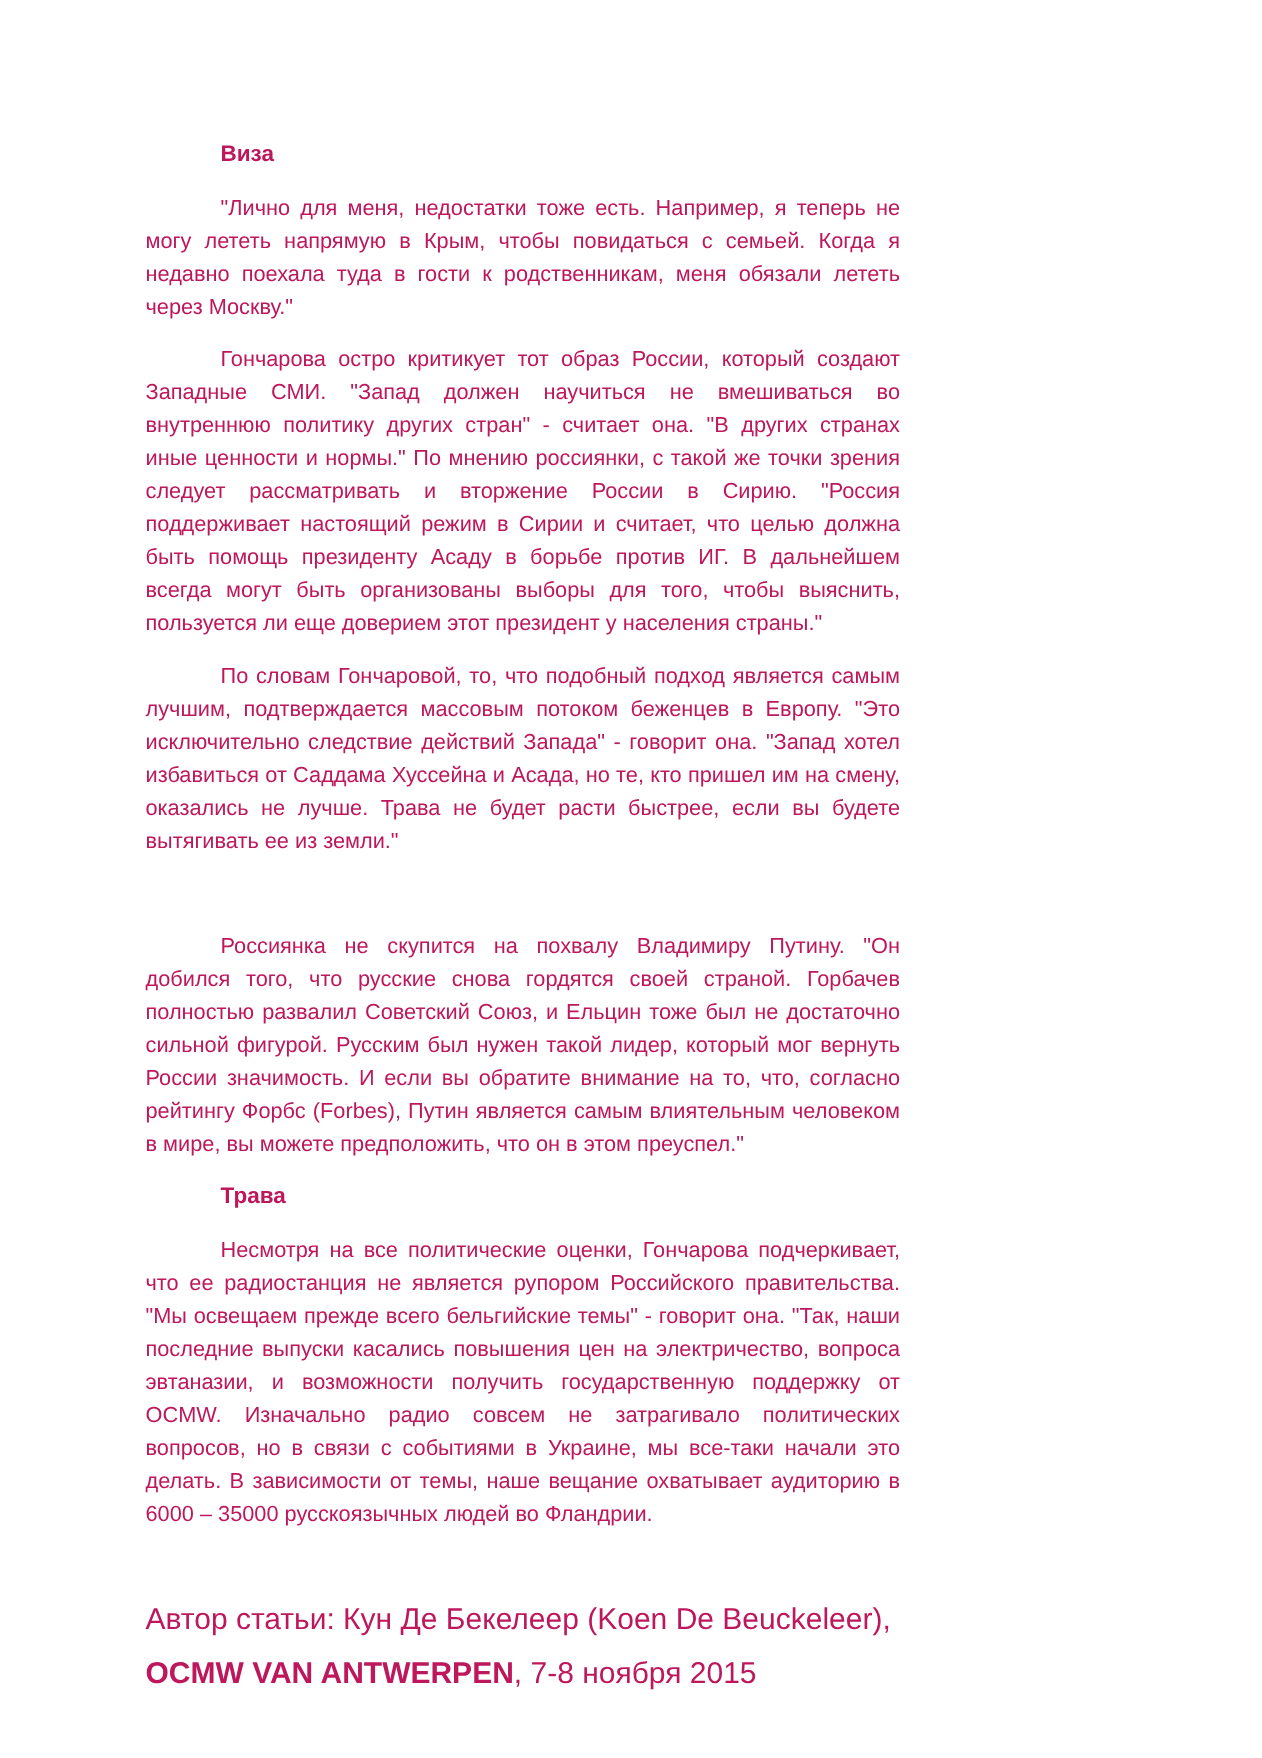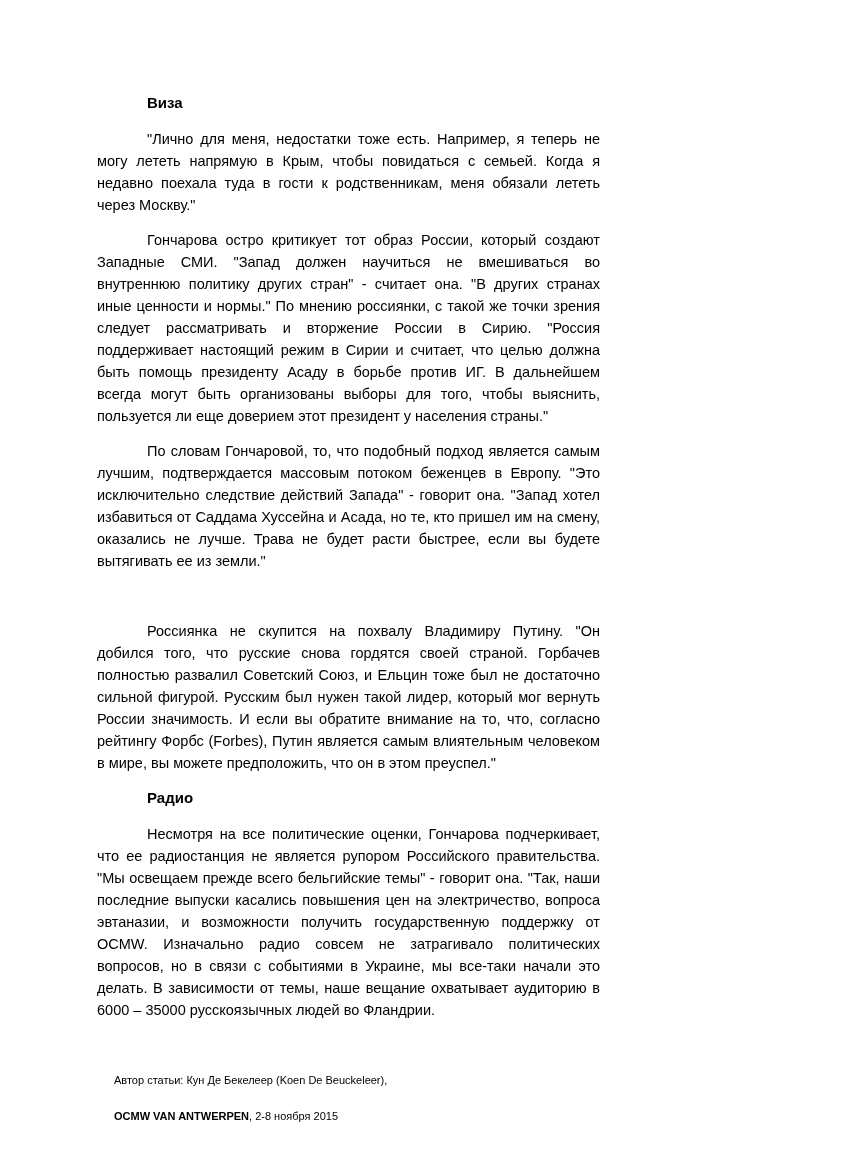--- a/index.html
+++ b/index.html
@@ -10,44 +10,44 @@
   .page {
     position: relative;
     width: 696px;
     height: 1172px;
     background: #ffffff;
     box-sizing: border-box;
     padding: 92px 96px 0 97px;
     font-family: "Liberation Sans", "DejaVu Sans", sans-serif;
     font-size: 14.5px;
     line-height: 22px;
-    color: #000000;
+    color: #be185d;
     overflow: hidden;
   }
   .heading {
     margin: 0 0 14px 0;
     font-size: 15px;
     font-weight: bold;
     line-height: 22px;
     text-indent: 50px;
     text-align: left;
   }
   .para {
     margin: 0 0 13px 0;
     text-align: justify;
     text-indent: 50px;
   }
   .spacer {
     height: 35px;
   }
   .footer-line {
-    margin: 0 0 14px 17px;
+    margin: 0 0 14px 0;
     text-align: left;
     text-indent: 0;
-    font-size: 11px;
+    font-size: 20px;
   }
   .bold {
     font-weight: bold;
   }
 </style>
 </head>
 <body>
 
 <div class="page">
 
@@ -57,25 +57,25 @@
 
   <p class="para">Гончарова остро критикует тот образ России, который создают Западные СМИ. "Запад должен научиться не вмешиваться во внутреннюю политику других стран" - считает она. "В других странах иные ценности и нормы." По мнению россиянки, с такой же точки зрения следует рассматривать и вторжение России в Сирию. "Россия поддерживает настоящий режим в Сирии и считает, что целью должна быть помощь президенту Асаду в борьбе против ИГ. В дальнейшем всегда могут быть организованы выборы для того, чтобы выяснить, пользуется ли еще доверием этот президент у населения страны."</p>
 
   <p class="para">По словам Гончаровой, то, что подобный подход является самым лучшим, подтверждается массовым потоком беженцев в Европу. "Это исключительно следствие действий Запада" - говорит она. "Запад хотел избавиться от Саддама Хуссейна и Асада, но те, кто пришел им на смену, оказались не лучше. Трава не будет расти быстрее, если вы будете вытягивать ее из земли."</p>
 
   <div class="spacer"></div>
 
 
   <p class="para">Россиянка не скупится на похвалу Владимиру Путину. "Он добился того, что русские снова гордятся своей страной. Горбачев полностью развалил Советский Союз, и Ельцин тоже был не достаточно сильной фигурой. Русским был нужен такой лидер, который мог вернуть России значимость. И если вы обратите внимание на то, что, согласно рейтингу Форбс (Forbes), Путин является самым влиятельным человеком в мире, вы можете предположить, что он в этом преуспел."</p>
 
-  <h2 class="heading">Радио</h2>
+  <h2 class="heading">Трава</h2>
 
   <p class="para">Несмотря на все политические оценки, Гончарова подчеркивает, что ее радиостанция не является рупором Российского правительства. "Мы освещаем прежде всего бельгийские темы" - говорит она. "Так, наши последние выпуски касались повышения цен на электричество, вопроса эвтаназии, и возможности получить государственную поддержку от OCMW. Изначально радио совсем не затрагивало политических вопросов, но в связи с событиями в Украине, мы все-таки начали это делать. В зависимости от темы, наше вещание охватывает аудиторию в 6000 – 35000 русскоязычных людей во Фландрии.</p>
 
   <div class="spacer"></div>
 
   <p class="footer-line">Автор статьи: Кун Де Бекелеер (Koen De Beuckeleer),</p>
 
   <p class="footer-line">
-    <span class="bold">OCMW VAN ANTWERPEN</span><span>, 2-8 ноября 2015</span>
+    <span class="bold">OCMW VAN ANTWERPEN</span><span>, 7-8 ноября 2015</span>
   </p>
 
 </div>
 
 </body></html>

